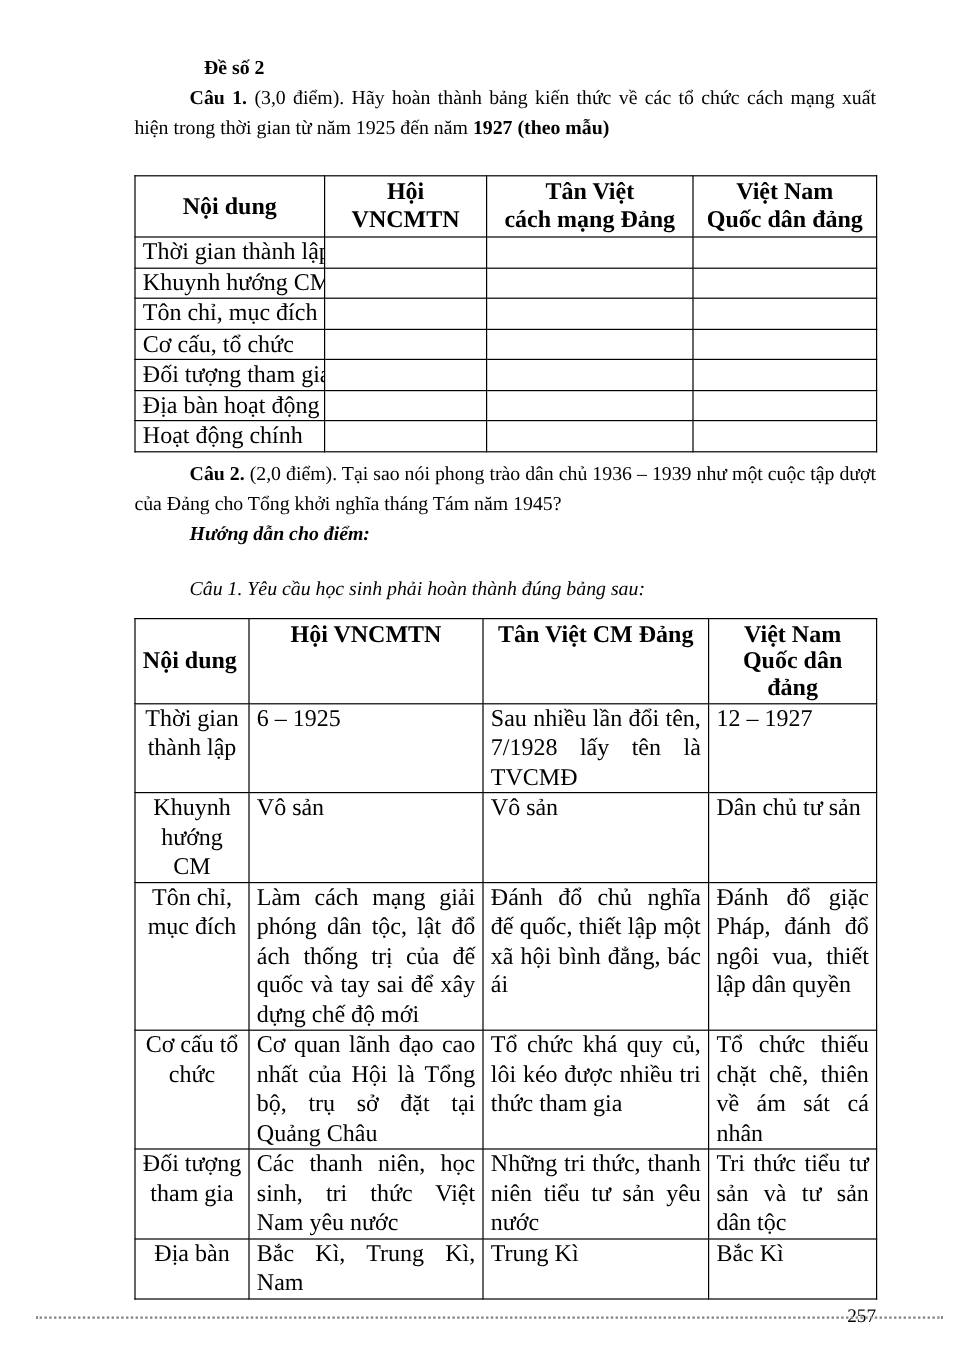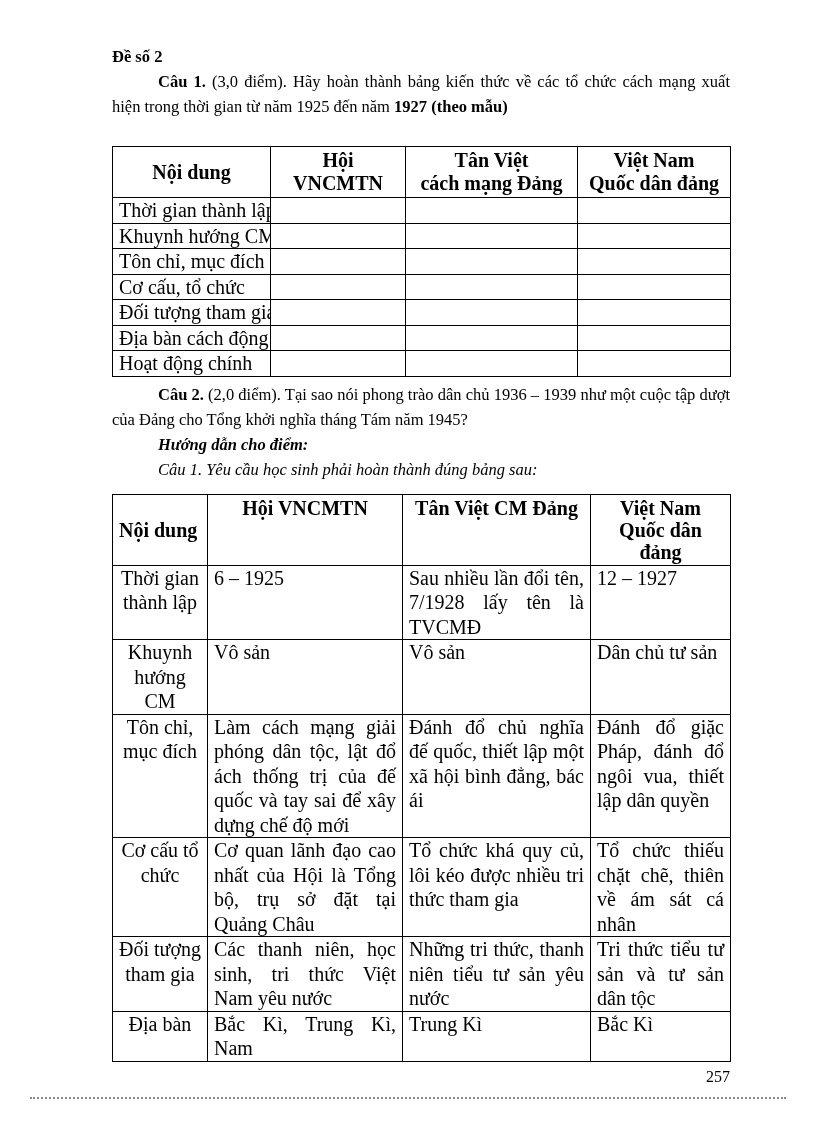--- a/index.html
+++ b/index.html
@@ -6,23 +6,23 @@
   html, body { margin: 0; padding: 0; }
   body {
     width: 816px; height: 1123px;
     background: #ffffff; color: #000000;
     font-family: "Liberation Serif", "DejaVu Serif", serif;
     position: relative; overflow: hidden;
   }
   .content { padding: 44px 86px 0 112px; }
   p { margin: 0; font-size: 16.5px; line-height: 25px; text-align: justify; }
   .indent { text-indent: 46px; }
-  .doc-title { font-weight: bold; font-size: 16.5px; line-height: 25px; }
+  .doc-title { font-weight: bold; margin-left: 58px; font-size: 16.5px; line-height: 25px; }
   .guide-heading { font-weight: bold; font-style: italic; }
-  .guide-sub { font-style: italic; }
+  .guide-sub { font-style: italic; margin-top: 21px; }
 
   table { border-collapse: collapse; width: 618px; table-layout: fixed; font-size: 20px; }
   td { border: 1px solid #000; padding: 0 6px; vertical-align: top; line-height: 24.5px; overflow: hidden; }
 
   
   .t1 { margin-top: 27px; margin-bottom: 5px; }
   .t1 td { height: 25px; }
   .t1 td.h { text-align: center; font-weight: bold; line-height: 23px; padding-top: 2px; padding-bottom: 2px; height: auto; }
   .t1 td.vmid { vertical-align: middle; }
   .t1 td.lbl { text-align: left; white-space: nowrap; }
@@ -90,21 +90,21 @@
       <td></td>
       <td></td>
     </tr>
     <tr>
       <td class="lbl">Đối tượng tham gia</td>
       <td></td>
       <td></td>
       <td></td>
     </tr>
     <tr>
-      <td class="lbl">Địa bàn cách động</td>
+      <td class="lbl">Địa bàn hoạt động</td>
       <td></td>
       <td></td>
       <td></td>
     </tr>
     <tr>
       <td class="lbl">Hoạt động chính</td>
       <td></td>
       <td></td>
       <td></td>
     </tr>

